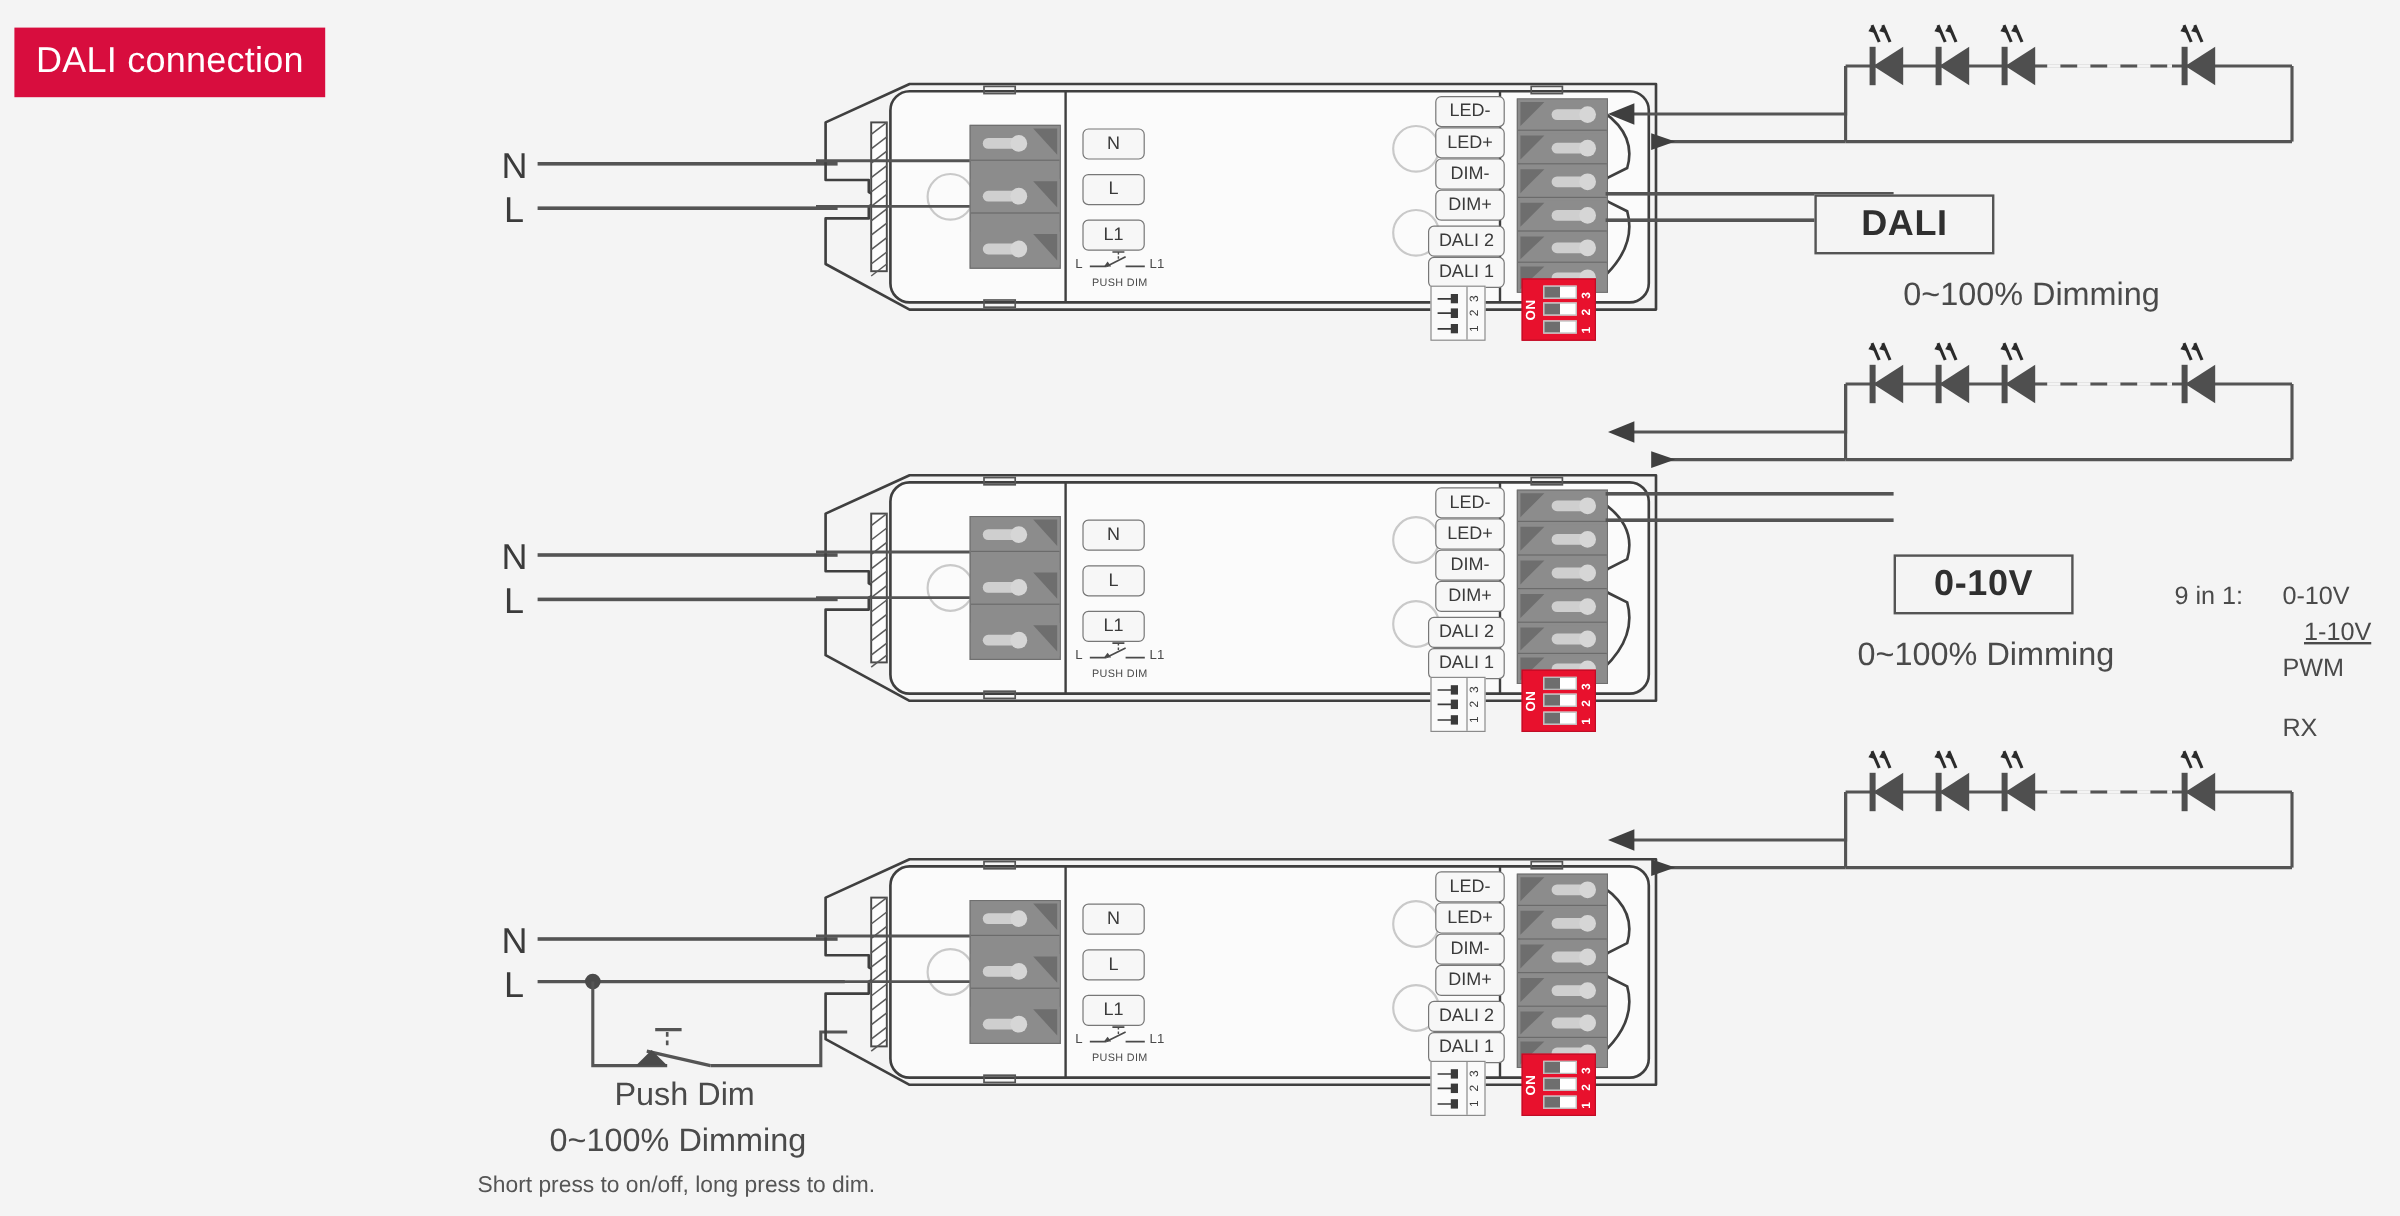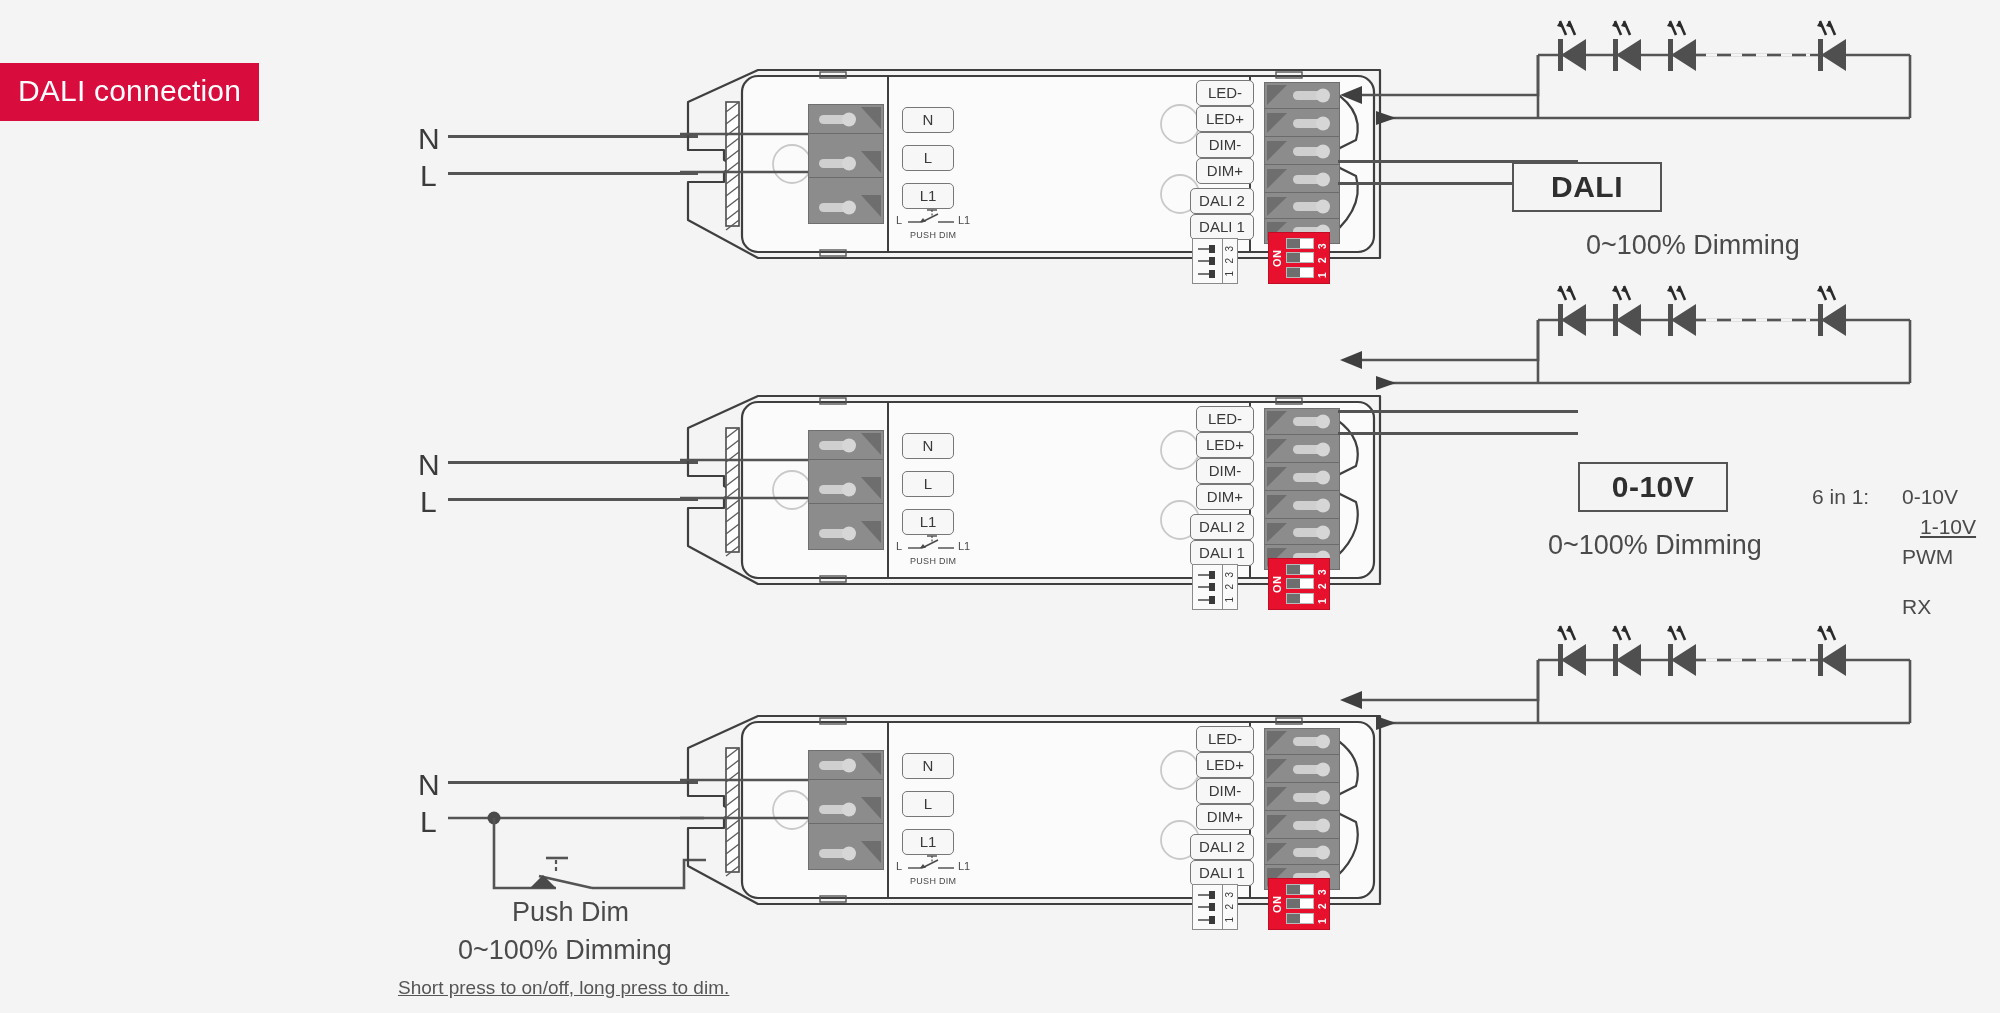--- a/index.html
+++ b/index.html
@@ -119,21 +119,21 @@
 
   
   .pd-mini{position:absolute;font-size:11px;color:#4a4a4a;white-space:nowrap;}
   .pd-mini-cap{position:absolute;font-size:9px;color:#4a4a4a;letter-spacing:.3px;white-space:nowrap;}
 </style>
 </head>
 <body>
 
 <div class="stage">
 
-  <div class="badge" style="left:0;top:23px;margin-top:40px;">DALI connection</div>
+  <div class="badge" style="left:12px;top:23px;">DALI connection</div>
 
   <div class="txt t-nl" style="left:418px;top:122px;">N</div>
   <div class="txt t-nl" style="left:420px;top:159px;">L</div>
 
   <div class="wire wh" style="left:448px;top:135px;width:250px;"></div>
   <div class="wire wh" style="left:448px;top:172px;width:250px;"></div>
 
   <div class="device" style="left:680px;top:62px;">
     <svg class="dev-svg" width="720" height="205" viewBox="0 0 720 205">
 
@@ -648,21 +648,21 @@
     <polygon points="70,40 92,31 92,49" fill="#3f3f3f"></polygon>
     <polyline points="268,63 110,63" fill="none" stroke="#545454" stroke-width="2.6"></polyline>
     <polygon points="126,63 106,56 106,70" fill="#3f3f3f"></polygon>
   </svg>
   <div class="wire wh" style="left:1338px;top:410px;width:240px;"></div>
   <div class="wire wh" style="left:1338px;top:432px;width:240px;"></div>
 
   <div class="proto-box" style="left:1578px;top:462px;width:146px;height:46px;">0-10V</div>
   <div class="txt t-dim" style="left:1548px;top:530px;">0~100% Dimming</div>
 
-  <div class="txt t-fourin1" style="left:1812px;top:485px;">6 in 1:</div>
+  <div class="txt t-fourin1" style="left:1812px;top:485px;">9 in 1:</div>
   <div class="txt t-fourin1" style="left:1902px;top:485px;">0-10V</div>
   <div class="txt t-fourin1" style="left:1920px;top:515px;text-decoration:underline;">1-10V</div>
   <div class="txt t-fourin1" style="left:1902px;top:545px;">PWM</div>
   <div class="txt t-fourin1" style="left:1902px;top:577px;margin-top:18px;">RX</div>
 
 
   <div class="txt t-nl" style="left:418px;top:768px;">N</div>
   <div class="txt t-nl" style="left:420px;top:805px;">L</div>
   <div class="wire wh" style="left:448px;top:781px;width:250px;"></div>
 
@@ -918,16 +918,16 @@
   </svg>
   <svg class="abs" style="left:1270px;top:660px;" width="290" height="70">
     <polyline points="268,0 268,40 86,40" fill="none" stroke="#545454" stroke-width="2.6"></polyline>
     <polygon points="70,40 92,31 92,49" fill="#3f3f3f"></polygon>
     <polyline points="268,63 110,63" fill="none" stroke="#545454" stroke-width="2.6"></polyline>
     <polygon points="126,63 106,56 106,70" fill="#3f3f3f"></polygon>
   </svg>
 
   <div class="txt t-pushdim" style="left:512px;top:897px;">Push Dim</div>
   <div class="txt t-pushdim" style="left:458px;top:935px;">0~100% Dimming</div>
-  <div class="txt t-small" style="left:398px;top:977px;text-decoration:underline;">Short press to on/off, long press to dim.</div>
+  <div class="txt t-small" style="left:398px;top:977px;">Short press to on/off, long press to dim.</div>
 
 
 </div>
 
 </body></html>

